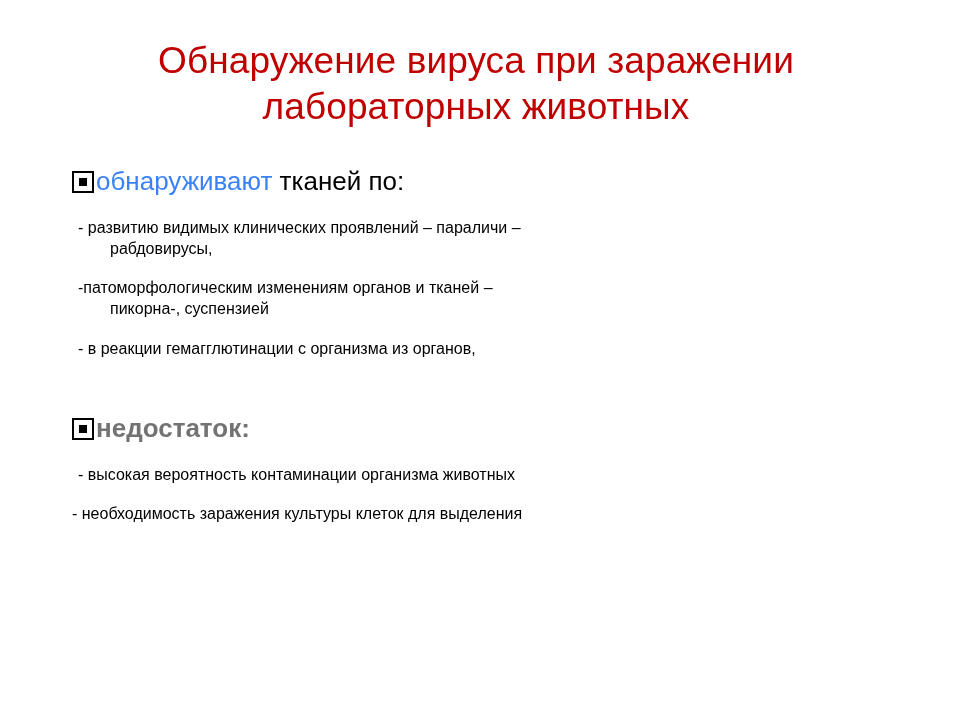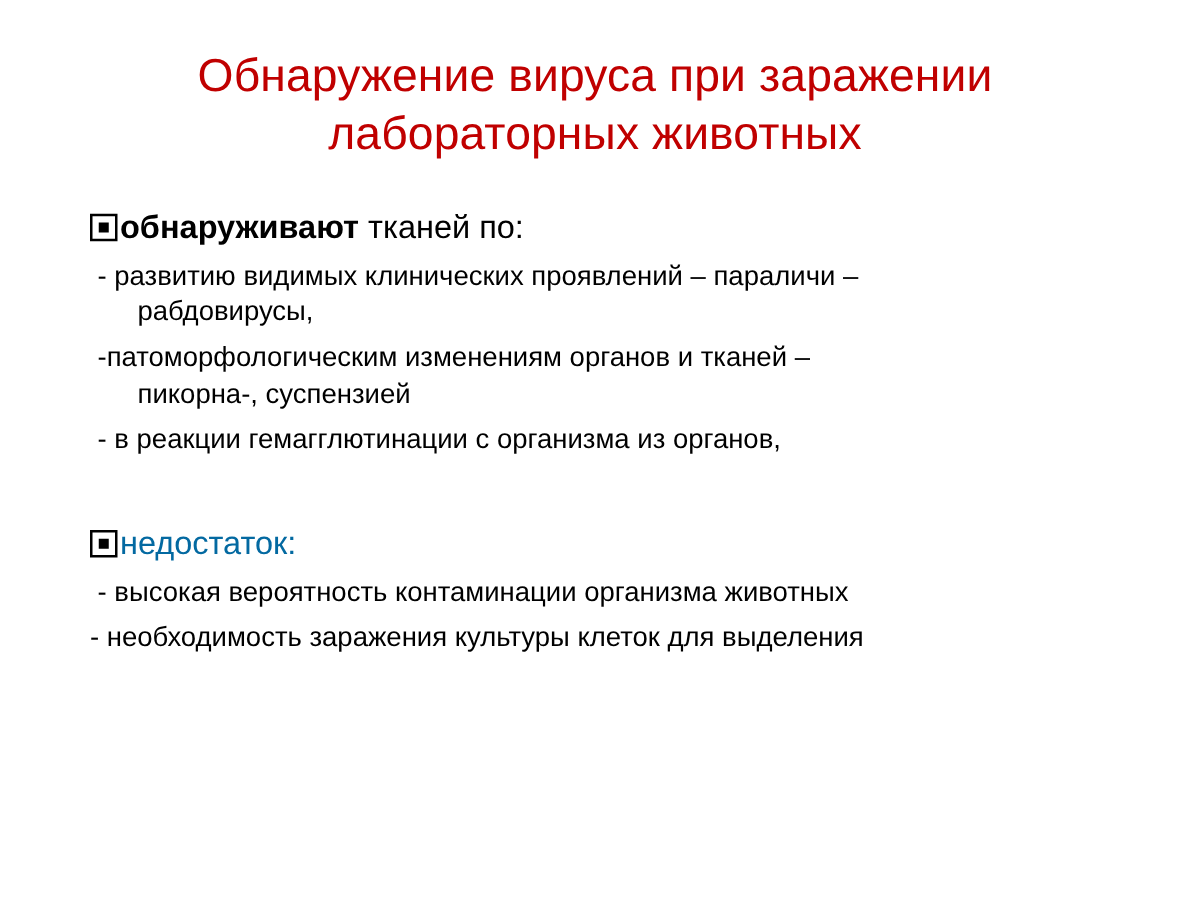--- a/index.html
+++ b/index.html
@@ -66,32 +66,32 @@
     height: 8px;
     background: #000000;
     transform: translate(-50%, -50%);
   }
 
   .bullet-text {
     font-size: 26px;
     line-height: 1.3;
   }
   .bullet-text .accent {
-    color: #000000;
-    font-weight: bold;
+    color: #3b82f6;
+    font-weight: normal;
   }
   .bullet-text .accent-plain {
-    color: #0369a1;
-    font-weight: normal;
+    color: #737373;
+    font-weight: bold;
   }
 
   .sub-line {
-    font-size: 22px;
+    font-size: 16px;
     line-height: 1.3;
-    margin: 8px 0 0 0;
+    margin: 19px 0 0 0;
     padding-left: 6px;
     text-indent: 0;
   }
   .sub-line .cont {
     display: block;
     padding-left: 32px;
   }
 
   .gap {
     height: 44px;

